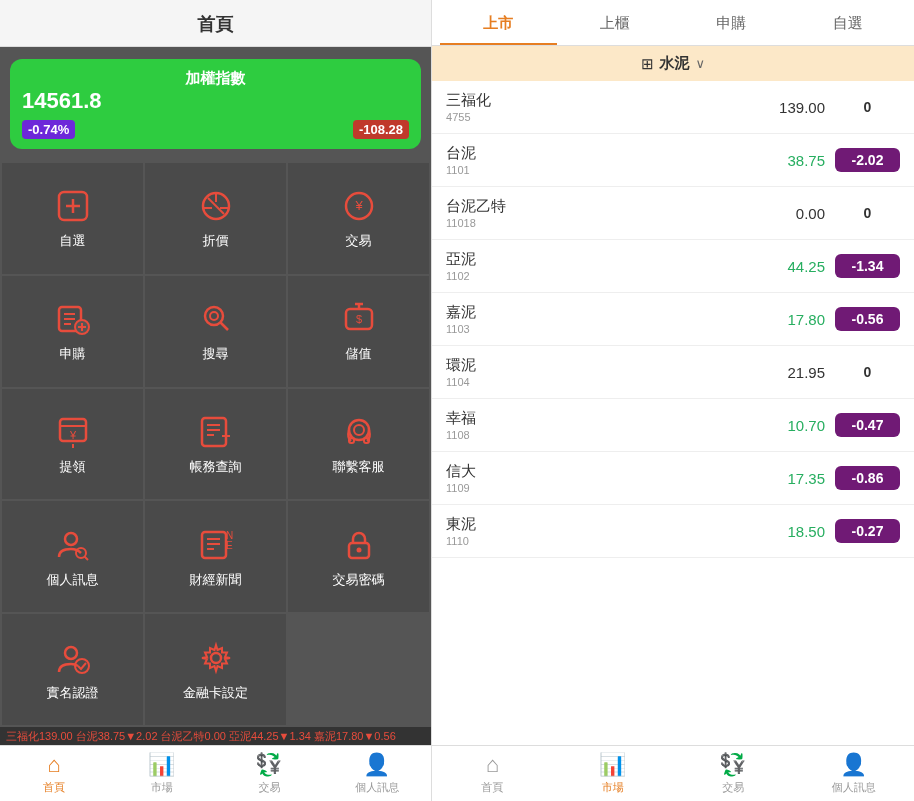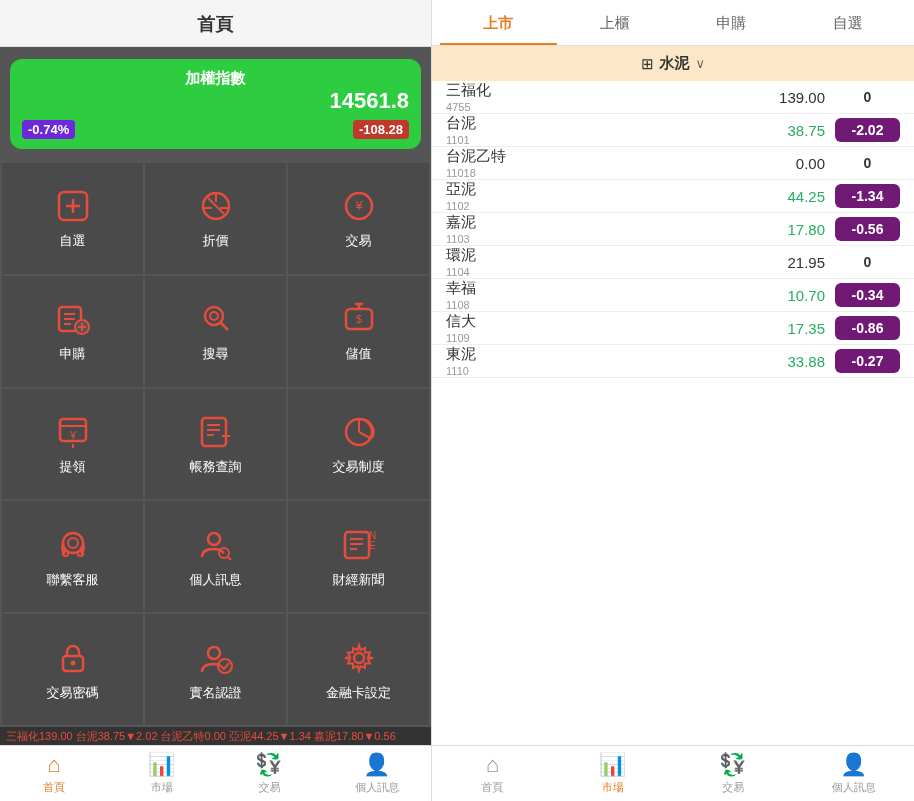--- a/index.html
+++ b/index.html
@@ -48,21 +48,21 @@
 
     .index-card-title {
       font-size: 15px;
       font-weight: bold;
       text-align: center;
     }
 
     .index-card-value {
       font-size: 22px;
       font-weight: bold;
-      text-align: right;
+      text-align: left;
       margin-bottom: 6px;
     }
 
     .index-card-changes {
       display: flex;
       justify-content: space-between;
     }
 
     .index-card-pct {
       background: #6d28d9;
@@ -231,21 +231,21 @@
     }
 
     .stock-list {
       flex: 1;
       overflow-y: auto;
     }
 
     .stock-row {
       display: flex;
       align-items: center;
-      padding: 0 14px;
+      padding: 10px 14px;
       border-bottom: 1px solid #eee;
     }
 
     .stock-info {
       flex: 1;
     }
 
     .stock-name {
       font-size: 15px;
       color: #333;
@@ -431,31 +431,20 @@
           <line x1="9" y1="11" x2="22" y2="11" stroke="#e74c3c" stroke-width="2"></line>
           <line x1="9" y1="16" x2="22" y2="16" stroke="#e74c3c" stroke-width="2"></line>
           <line x1="9" y1="21" x2="16" y2="21" stroke="#e74c3c" stroke-width="2"></line>
           <line x1="24" y1="22" x2="32" y2="22" stroke="#e74c3c" stroke-width="2"></line>
           <line x1="28" y1="18" x2="28" y2="26" stroke="#e74c3c" stroke-width="2"></line>
         </svg>
       </div>
       <span class="menu-label">帳務查詢</span>
     </div>
 
-    <div class="menu-item">
-      <div class="menu-icon">
-        <svg viewBox="0 0 36 36" fill="none">
-          <circle cx="18" cy="18" r="13" stroke="#e74c3c" stroke-width="2.5" fill="none"></circle>
-          <line x1="18" y1="5" x2="18" y2="18" stroke="#e74c3c" stroke-width="2"></line>
-          <line x1="18" y1="18" x2="29" y2="24" stroke="#e74c3c" stroke-width="2"></line>
-          <path d="M18 5 A13 13 0 0 1 31 24" stroke="#e74c3c" stroke-width="2" fill="none"></path>
-        </svg>
-      </div>
-      <span class="menu-label">交易制度</span>
-    </div>
 
     <div class="menu-item">
       <div class="menu-icon">
         <svg viewBox="0 0 36 36" fill="none">
           <circle cx="18" cy="16" r="10" stroke="#e74c3c" stroke-width="2.5" fill="none"></circle>
           <circle cx="18" cy="16" r="5" stroke="#e74c3c" stroke-width="2" fill="none"></circle>
           <path d="M8 16 Q6 24 10 27" stroke="#e74c3c" stroke-width="2.5" fill="none"></path>
           <path d="M28 16 Q30 24 26 27" stroke="#e74c3c" stroke-width="2.5" fill="none"></path>
           <rect x="8" y="24" width="5" height="5" rx="2" stroke="#e74c3c" stroke-width="2" fill="none"></rect>
           <rect x="23" y="24" width="5" height="5" rx="2" stroke="#e74c3c" stroke-width="2" fill="none"></rect>
@@ -626,38 +615,38 @@
       <div class="stock-price neutral">21.95</div>
       <div class="stock-change zero">0</div>
     </div>
 
     <div class="stock-row">
       <div class="stock-info">
         <div class="stock-name">幸福</div>
         <div class="stock-code">1108</div>
       </div>
       <div class="stock-price green">10.70</div>
-      <div class="stock-change negative">-0.34</div>
+      <div class="stock-change negative">-0.47</div>
     </div>
 
     <div class="stock-row">
       <div class="stock-info">
         <div class="stock-name">信大</div>
         <div class="stock-code">1109</div>
       </div>
       <div class="stock-price green">17.35</div>
       <div class="stock-change negative">-0.86</div>
     </div>
 
     <div class="stock-row">
       <div class="stock-info">
         <div class="stock-name">東泥</div>
         <div class="stock-code">1110</div>
       </div>
-      <div class="stock-price green">33.88</div>
+      <div class="stock-price green">18.50</div>
       <div class="stock-change negative">-0.27</div>
     </div>
 
   </div>
 
   <div class="right-bottom-nav">
     <div class="right-bottom-nav-item">
       <span class="nav-icon">⌂</span>
       <span class="nav-label">首頁</span>
     </div>

